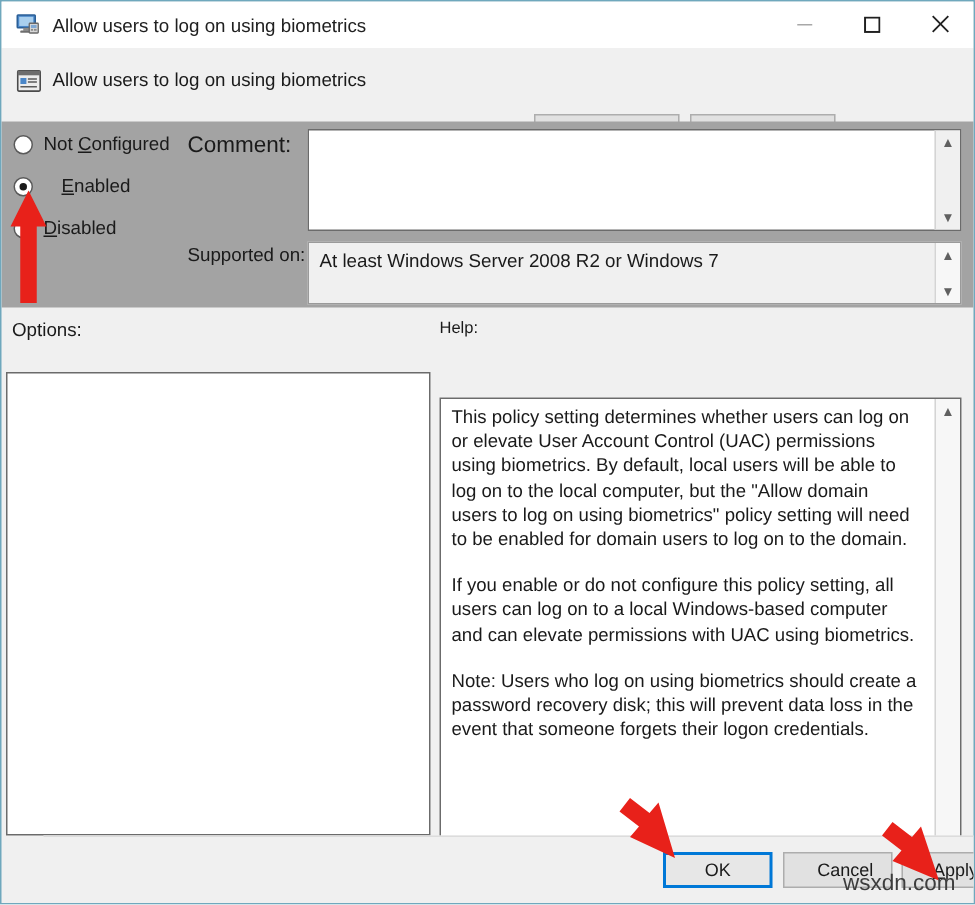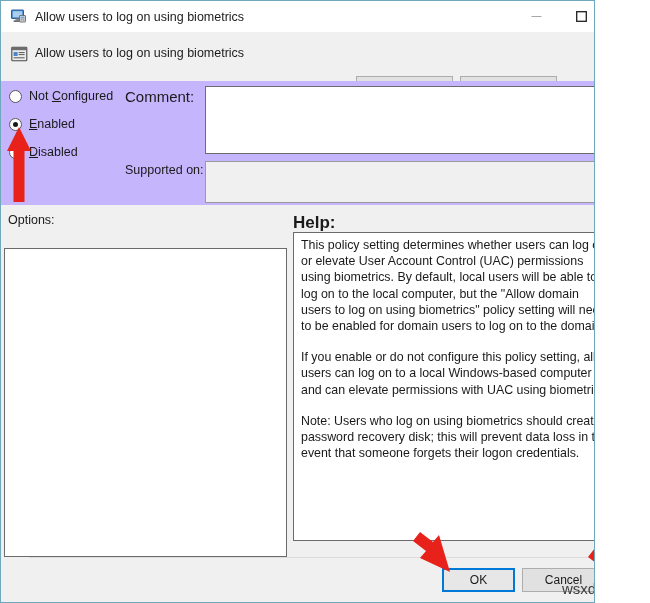--- a/index.html
+++ b/index.html
@@ -5,21 +5,21 @@
   * { box-sizing: border-box; }
   html, body {
     margin: 0; padding: 0;
     width: 650px; height: 603px;
     overflow: hidden;
     background: #ffffff;
     font-family: "Liberation Sans", sans-serif;
   }
   #window {
     position: relative;
-    width: 595px; height: 603px;
+    width: 650px; height: 603px;
     background: #f0f0f0;
     border: 1px solid #6fa8bd;
     overflow: hidden;
   }
 
   
   #titlebar {
     position: absolute; left: 0; top: 0;
     width: 648px; height: 31px;
     background: #ffffff;
@@ -75,29 +75,29 @@
     line-height: 22px;
   }
   #btn-prev { left: 355px; width: 97px; }
   #btn-next { left: 459px; width: 97px; }
   .navbtn u { text-decoration: underline; }
 
   
   #state-region {
     position: absolute; left: 0; top: 80px;
     width: 648px; height: 124px;
-    background: #c4b5fd;
+    background: #a3a3a3;
   }
   .radio-row {
     position: absolute; left: 8px;
     display: flex; align-items: center;
     height: 18px;
   }
   #radio-notconfig { top: 6px; }
-  #radio-enabled  { top: 34px; }
+  #radio-enabled  { top: 34px; gap: 12px; }
   #radio-disabled { top: 62px; }
   .radio-mark {
     width: 13px; height: 13px;
     border: 1px solid #5a5a5a;
     border-radius: 50%;
     background: #ffffff;
     position: relative;
     flex: 0 0 auto;
     margin-right: 7px;
   }
@@ -155,32 +155,32 @@
     color: #606060; font-size: 9px; line-height: 1;
   }
 
   
   #lbl-options {
     position: absolute; left: 7px; top: 212px;
     font-size: 12.5px; color: #1a1a1a;
   }
   #lbl-help {
     position: absolute; left: 292px; top: 212px;
-    font-size: 17px; color: #1a1a1a; font-weight: bold;
+    font-size: 11px; color: #1a1a1a;
   }
 
   
   #options-panel {
     position: absolute; left: 3px; top: 247px;
     width: 283px; height: 309px;
     background: #ffffff;
     border: 1px solid #6b6b6b;
   }
   #help-panel {
-    position: absolute; left: 292px; top: 231px;
+    position: absolute; left: 292px; top: 264px;
     width: 348px; height: 309px;
     background: #ffffff;
     border: 1px solid #6b6b6b;
   }
   #help-text {
     position: absolute; left: 7px; top: 4px;
     width: 310px;
     font-size: 12.4px;
     color: #1a1a1a;
     line-height: 16.2px;
@@ -315,20 +315,21 @@
     <span id="lbl-comment">Comment:</span>
     <div id="comment-box">
       <div class="vscroll">
         <span class="arrow-up">▲</span>
         <span class="arrow-dn">▼</span>
       </div>
     </div>
 
     <span id="lbl-supported">Supported on:</span>
     <div id="supported-box">
+      <span id="supported-text">At least Windows Server 2008 R2 or Windows 7</span>
       <div class="vscroll light">
         <span class="arrow-up">▲</span>
         <span class="arrow-dn">▼</span>
       </div>
     </div>
   </div>
 
   <span id="lbl-options">Options:</span>
   <span id="lbl-help">Help:</span>
 

